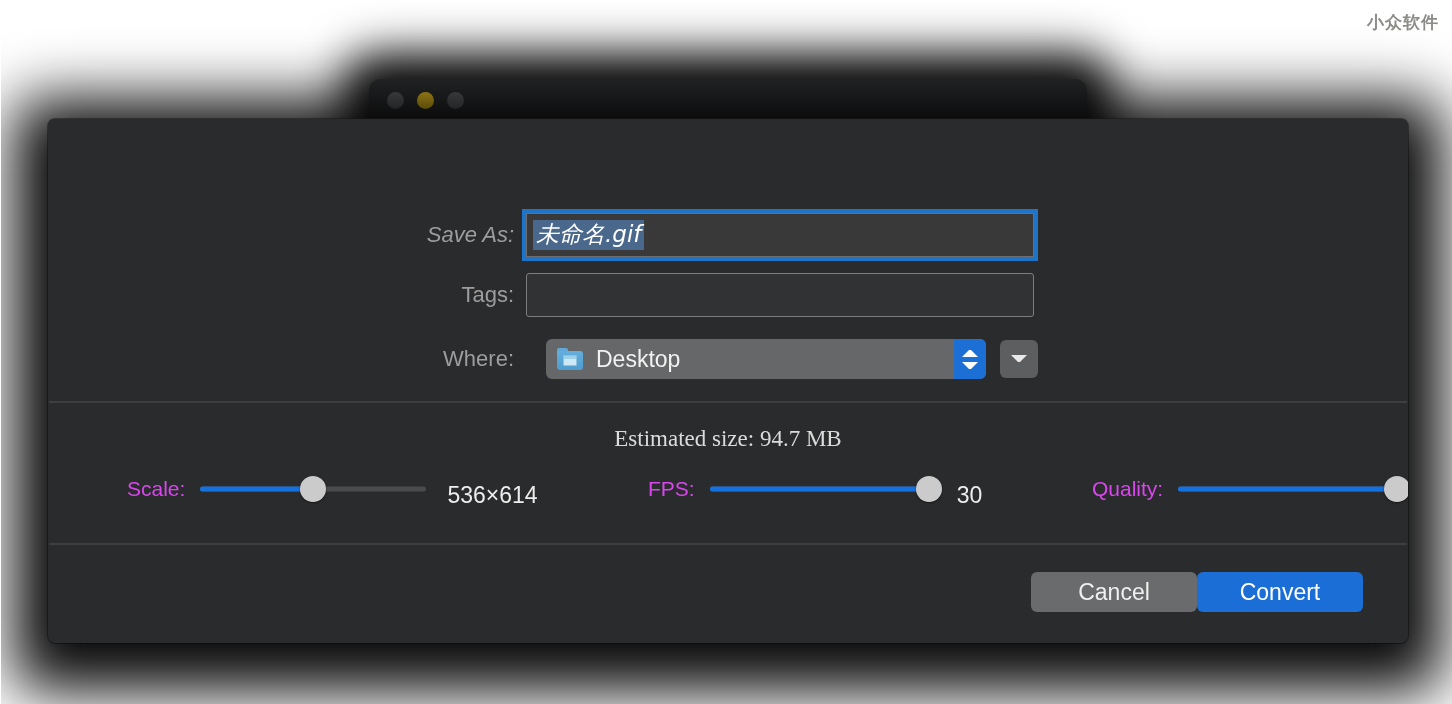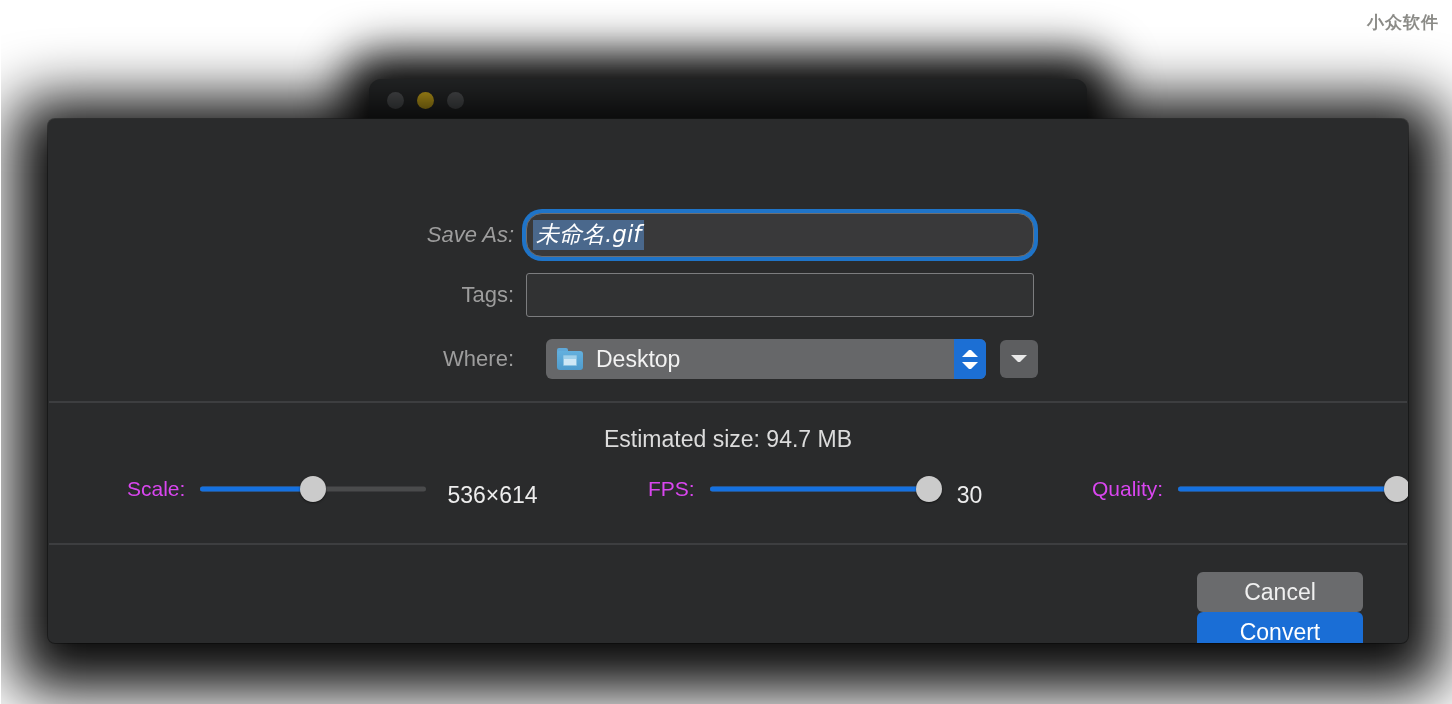--- a/index.html
+++ b/index.html
@@ -109,21 +109,21 @@
   }
 
   
   #row-saveas { top: 92px; font-style: italic; }
 
   #saveas-field {
     position: relative;
     width: 508px;
     height: 44px;
     background: #39393a;
-    border-radius: 16px;
+    border-radius: 0;
     border: 1px solid #6d6e70;
     box-shadow: 0 0 0 4px #1f74c8;
     display: flex;
     align-items: center;
     padding-left: 6px;
   }
 
   #saveas-text {
     font-size: 23px;
     color: #ffffff;
@@ -248,20 +248,21 @@
     height: 140px;
   }
 
   #est-size {
     position: absolute;
     left: 0; right: 0;
     top: 22px;
     text-align: center;
     font-size: 23px;
     color: #dcdcdc;
+    font-family: Liberation Serif, serif;
   }
 
   #sliders {
     position: absolute;
     top: 60px;
     left: 0;
     width: 100%;
     height: 50px;
   }
 
@@ -325,21 +326,20 @@
   #sheet-bottom {
     position: relative;
     height: 101px;
   }
 
   #buttons {
     position: absolute;
     right: 43px;
     top: 26px;
     display: flex;
-    flex-direction: column;
   }
 
   .btn {
     height: 40px;
     min-width: 166px;
     border-radius: 6px;
     font-size: 23px;
     display: flex;
     align-items: center;
     justify-content: center;

